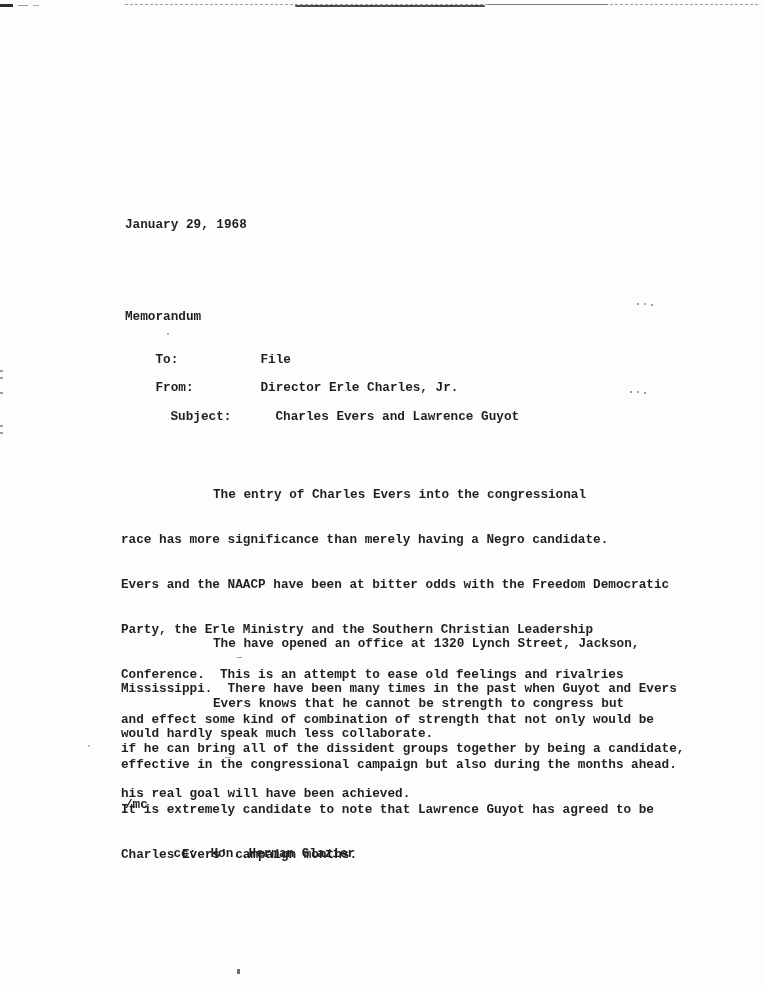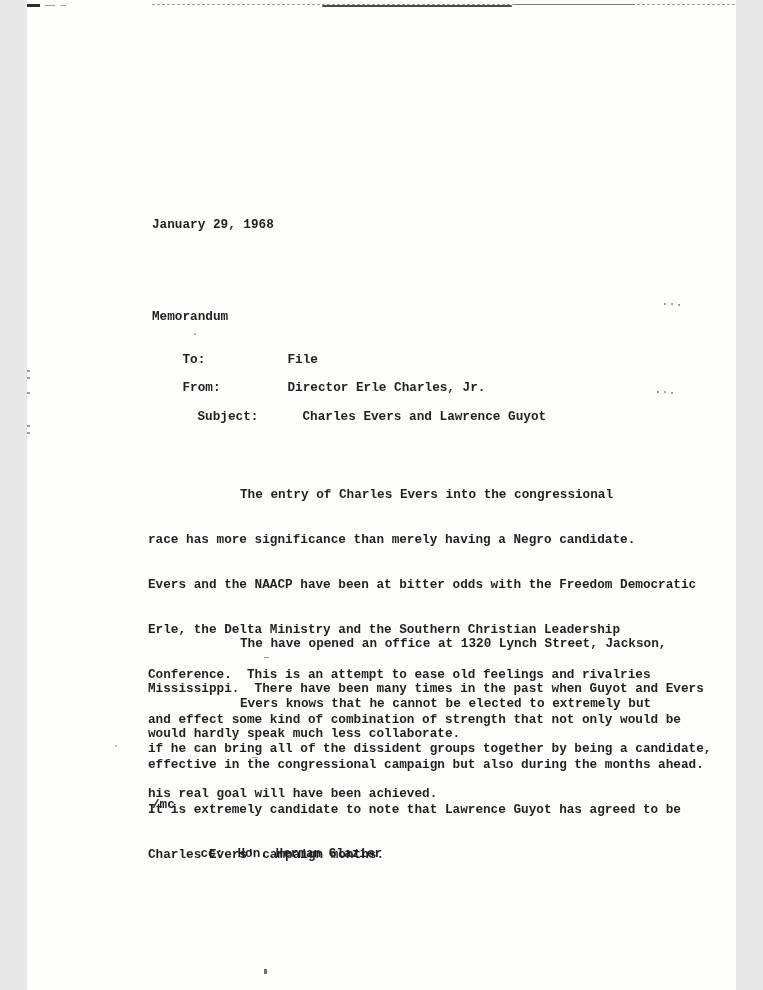--- a/index.html
+++ b/index.html
@@ -1,18 +1,18 @@
 <!DOCTYPE html>
 <html style="--paper: #fdfdfc; --ink: #1f1f1f;"><head>
 <meta charset="utf-8">
 <style>
   html, body { margin: 0; padding: 0; background: #e8e8e8; }
   .page {
     position: relative;
-    width: 709px;
+    width: 763px;
     height: 990px;
     margin: 0 auto;
     background: var(--paper, #fdfdfc);
     overflow: hidden;
     font-family: "Liberation Mono", "DejaVu Sans Mono", monospace;
     font-weight: 700;
     color: var(--ink, #1f1f1f);
     font-size: 12.7px;
     line-height: 15px;
   }
@@ -83,36 +83,36 @@
   </div>
 
   <div class="t" style="left:140px; top:394px">
     <span class="lbl">Subject:</span><span>Charles Evers and Lawrence Guyot</span>
   </div>
 
   <div class="t" style="left:121px; top:457px">
     <div class="line indent">The entry of Charles Evers into the congressional</div>
     <div class="line">race has more significance than merely having a Negro candidate.</div>
     <div class="line">Evers and the NAACP have been at bitter odds with the Freedom Democratic</div>
-    <div class="line">Erle, the Delta Ministry and the Southern Christian Leadership</div>
+    <div class="line">Party, the Erle Ministry and the Southern Christian Leadership</div>
     <div class="line">Conference.  This is an attempt to ease old feelings and rivalries</div>
     <div class="line">and effect some kind of combination of strength that not only would be</div>
     <div class="line">effective in the congressional campaign but also during the months ahead.</div>
     <div class="line">It is extremely candidate to note that Lawrence Guyot has agreed to be</div>
     <div class="line">Charles Evers' campaign months.</div>
   </div>
 
   <div class="t" style="left:121px; top:606px">
     <div class="line indent">The have opened an office at 1320 Lynch Street, Jackson,</div>
     <div class="line">Mississippi.  There have been many times in the past when Guyot and Evers</div>
     <div class="line">would hardly speak much less collaborate.</div>
   </div>
 
   <div class="t" style="left:121px; top:666px">
-    <div class="line indent">Evers knows that he cannot be elected to extremely but</div>
+    <div class="line indent">Evers knows that he cannot be strength to congress but</div>
     <div class="line">if he can bring all of the dissident groups together by being a candidate,</div>
     <div class="line">his real goal will have been achieved.</div>
   </div>
 
   <div class="t" style="left:125px; top:797px">/mc</div>
 
   <div class="t" style="left:143px; top:831px">
     <span class="lbl-cc">cc:</span><span>Hon. Herman Glazier</span>
   </div>
 

